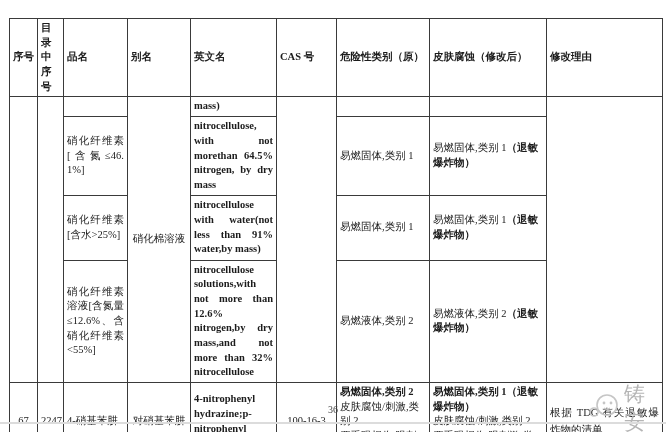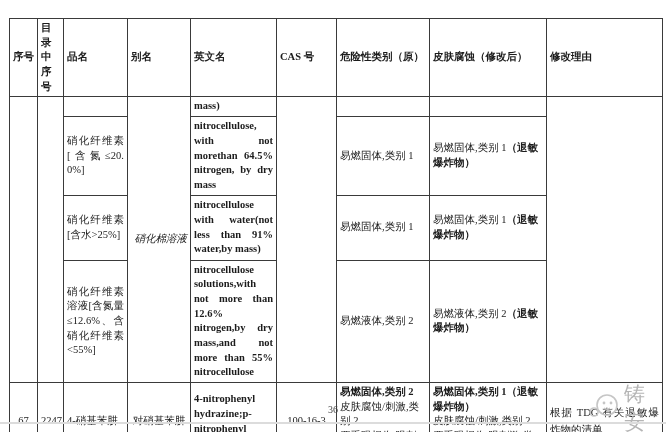--- a/index.html
+++ b/index.html
@@ -39,21 +39,21 @@
   }
   td.eng{
     font-size:11px;
     text-align:justify;
     vertical-align:top;
     line-height:1.35;
     padding:1px 4px;
     font-weight:bold;
   }
   td.center{text-align:center;}
-  td.alias-cell{vertical-align:bottom;padding-bottom:52px;text-align:right;word-break:break-all;font-style:italic;}
+  td.alias-cell{vertical-align:bottom;padding-bottom:52px;text-align:center;word-break:break-all;}
   td.hazard{vertical-align:middle;line-height:1.5;}
   td.hazard-top{vertical-align:top;line-height:1.45;}
   .bold{font-weight:bold;}
   .pageno{
     position:absolute;left:0;top:404px;width:666px;
     text-align:center;font-size:10px;color:#444;
   }
   .divider{
     position:absolute;left:0;top:422px;width:666px;height:2px;
     background:#dcdcdc;
@@ -106,36 +106,36 @@
       <td class="cjk"></td>
       <td rowspan="4" class="alias-cell">硝化棉溶液</td>
       <td class="eng">mass)</td>
       <td rowspan="4" class="center"></td>
       <td class="hazard"></td>
       <td class="hazard"></td>
       <td rowspan="4" class="center"></td>
     </tr>
 
     <tr class="r-b">
-      <td class="cjk">硝化纤维素[含氮≤20.0%]</td>
+      <td class="cjk">硝化纤维素[含氮≤46.1%]</td>
       <td class="eng">nitrocellulose, with not morethan 64.5% nitrogen, by dry mass</td>
       <td class="hazard">易燃固体,类别 1</td>
       <td class="hazard"><span>易燃固体,类别 1</span><span class="bold">（退敏爆炸物）</span></td>
     </tr>
 
     <tr class="r-c">
       <td class="cjk">硝化纤维素[含水&gt;25%]</td>
       <td class="eng">nitrocellulose with water(not less than 91% water,by mass)</td>
       <td class="hazard">易燃固体,类别 1</td>
       <td class="hazard"><span>易燃固体,类别 1</span><span class="bold">（退敏爆炸物）</span></td>
     </tr>
 
     <tr class="r-d">
       <td class="cjk">硝化纤维素溶液[含氮量≤12.6%、含硝化纤维素&lt;55%]</td>
-      <td class="eng">nitrocellulose solutions,with not more than 12.6% nitrogen,by dry mass,and not more than 55% nitrocellulose</td>
+      <td class="eng">nitrocellulose solutions,with not more than 12.6% nitrogen,by dry mass,and not more than 32% nitrocellulose</td>
       <td class="hazard">易燃液体,类别 2</td>
       <td class="hazard"><span>易燃液体,类别 2</span><span class="bold">（退敏爆炸物）</span></td>
     </tr>
 
     <tr class="r-e">
       <td class="center">67</td>
       <td class="center">2247</td>
       <td class="cjk">4-硝基苯肼</td>
       <td class="center">对硝基苯肼</td>
       <td class="eng">4-nitrophenyl hydrazine;p-nitrophenyl hydrazine</td>

